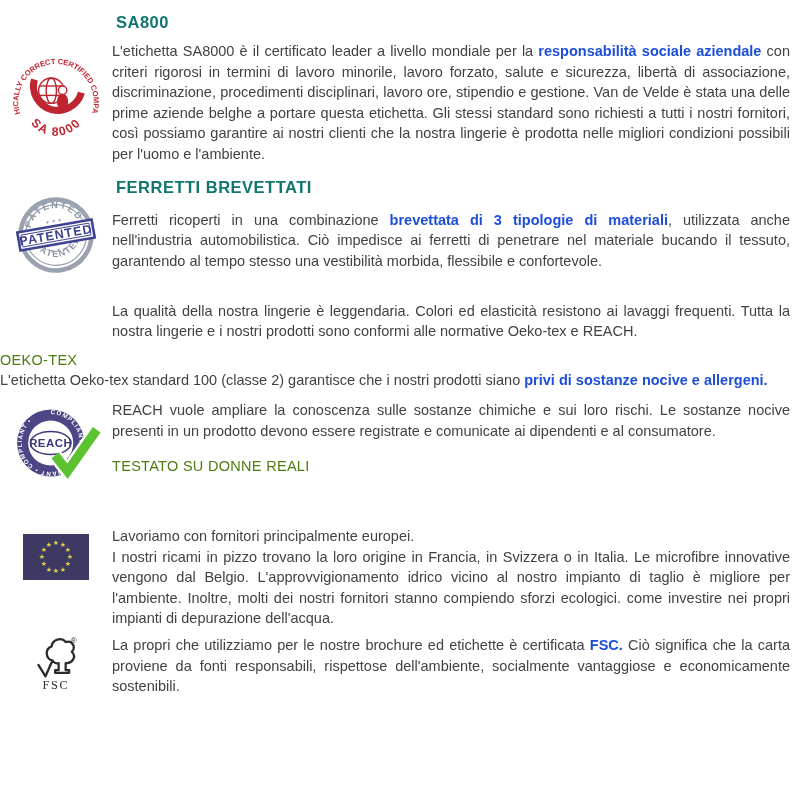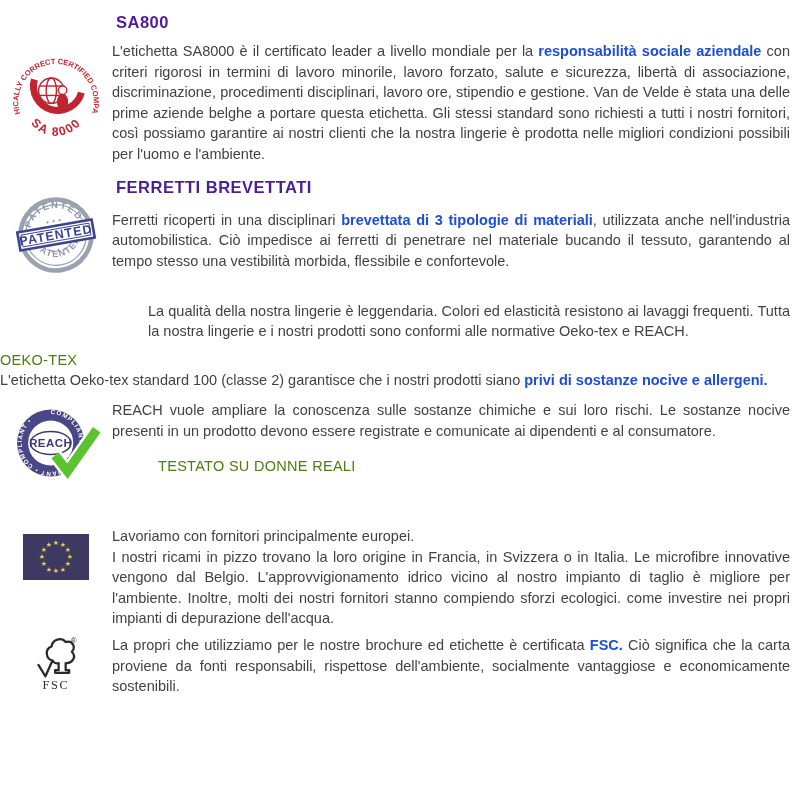--- a/index.html
+++ b/index.html
@@ -11,46 +11,46 @@
     overflow:hidden;
   }
   .page { padding:13px 10px 0 0; }
   .row { display:flex; align-items:flex-start; }
   .logo-cell {
     width:112px; flex:0 0 112px;
     display:flex; justify-content:center;
   }
   .text-cell { flex:1; min-width:0; }
   h2 {
-    font-size:16.5px; font-weight:700; color:#4c1d95;
+    font-size:16.5px; font-weight:700; color:#0f766e;
     letter-spacing:.5px; padding-left:4px;
   }
   p {
     font-size:14.5px; line-height:20.6px;
     text-align:justify; color:#424246;
   }
   p b { font-weight:700; color:#1d4ed8; }
   .subhead {
     font-size:14.5px; line-height:20.6px;
     color:#4d7c0f; letter-spacing:.3px; text-align:left;
   }
   
   .sec-sa       { }
   .sec-sa .logo-cell   { padding-top:42px; }
   .sec-sa p            { margin-top:9px; }
   .sec-ferretti        { margin-top:13px; }
   .sec-ferretti .logo-cell { padding-top:15px; }
   .sec-ferretti p      { margin-top:13px; }
   .sec-lingerie        { margin-top:15px; }
-  .sec-lingerie p      { margin-top:9px;margin-left:36px; }
+  .sec-lingerie p      { margin-top:9px; }
   .sec-oeko            { margin-top:8px; }
   .sec-oeko .logo-cell { padding-top:5px; }
   .sec-reach           { margin-top:9px; }
   .sec-reach .logo-cell{ padding-top:0px; }
-  .sec-reach .subhead-testato { margin-top:15px;margin-left:46px; }
+  .sec-reach .subhead-testato { margin-top:15px; }
   .sec-reach .p-testato{ margin-top:12px; }
   .sec-europa          { margin-top:40px; }
   .sec-europa .logo-cell { padding-top:8px; }
   .sec-fsc             { margin-top:6px; }
   .sec-fsc .logo-cell  { padding-top:0px; }
   svg text { font-family:"Liberation Sans", sans-serif; }
   svg .serif { font-family:"Liberation Serif", serif; }
 </style>
 </head>
 <body>
@@ -106,21 +106,21 @@
           <text x="50" y="32" font-size="6" fill="#8f97a5" text-anchor="middle">✶ ✶ ✶</text>
           <rect x="9" y="35" width="82" height="20" fill="#ffffff" stroke="#3f4490" stroke-width="2.8"></rect>
           <rect x="12.5" y="38.5" width="75" height="13" fill="none" stroke="#3f4490" stroke-width="1"></rect>
           <text x="50" y="49.5" font-size="13.5" font-weight="800" fill="#3a3f8e" letter-spacing="1.2" text-anchor="middle">PATENTED</text>
           <text x="50" y="64" font-size="6" fill="#8f97a5" text-anchor="middle">✶ ✶ ✶</text>
         </g>
       </svg>
     </div>
     <div class="text-cell">
       <h2>FERRETTI BREVETTATI</h2>
-      <p><span>Ferretti ricoperti in una disciplinari </span><b>brevettata di 3 tipologie di materiali</b><span>, utilizzata anche nell'industria automobilistica. Ciò impedisce ai ferretti di penetrare nel materiale bucando il tessuto, garantendo al tempo stesso una vestibilità morbida, flessibile e confortevole.</span></p>
+      <p><span>Ferretti ricoperti in una combinazione </span><b>brevettata di 3 tipologie di materiali</b><span>, utilizzata anche nell'industria automobilistica. Ciò impedisce ai ferretti di penetrare nel materiale bucando il tessuto, garantendo al tempo stesso una vestibilità morbida, flessibile e confortevole.</span></p>
     </div>
   </section>
 
   <section class="row sec-lingerie">
     <div class="logo-cell"></div>
     <div class="text-cell">
       <p>La qualità della nostra lingerie è leggendaria. Colori ed elasticità resistono ai lavaggi frequenti. Tutta la nostra lingerie e i nostri prodotti sono conformi alle normative Oeko-tex e REACH.</p>
     </div>
   </section>
 

